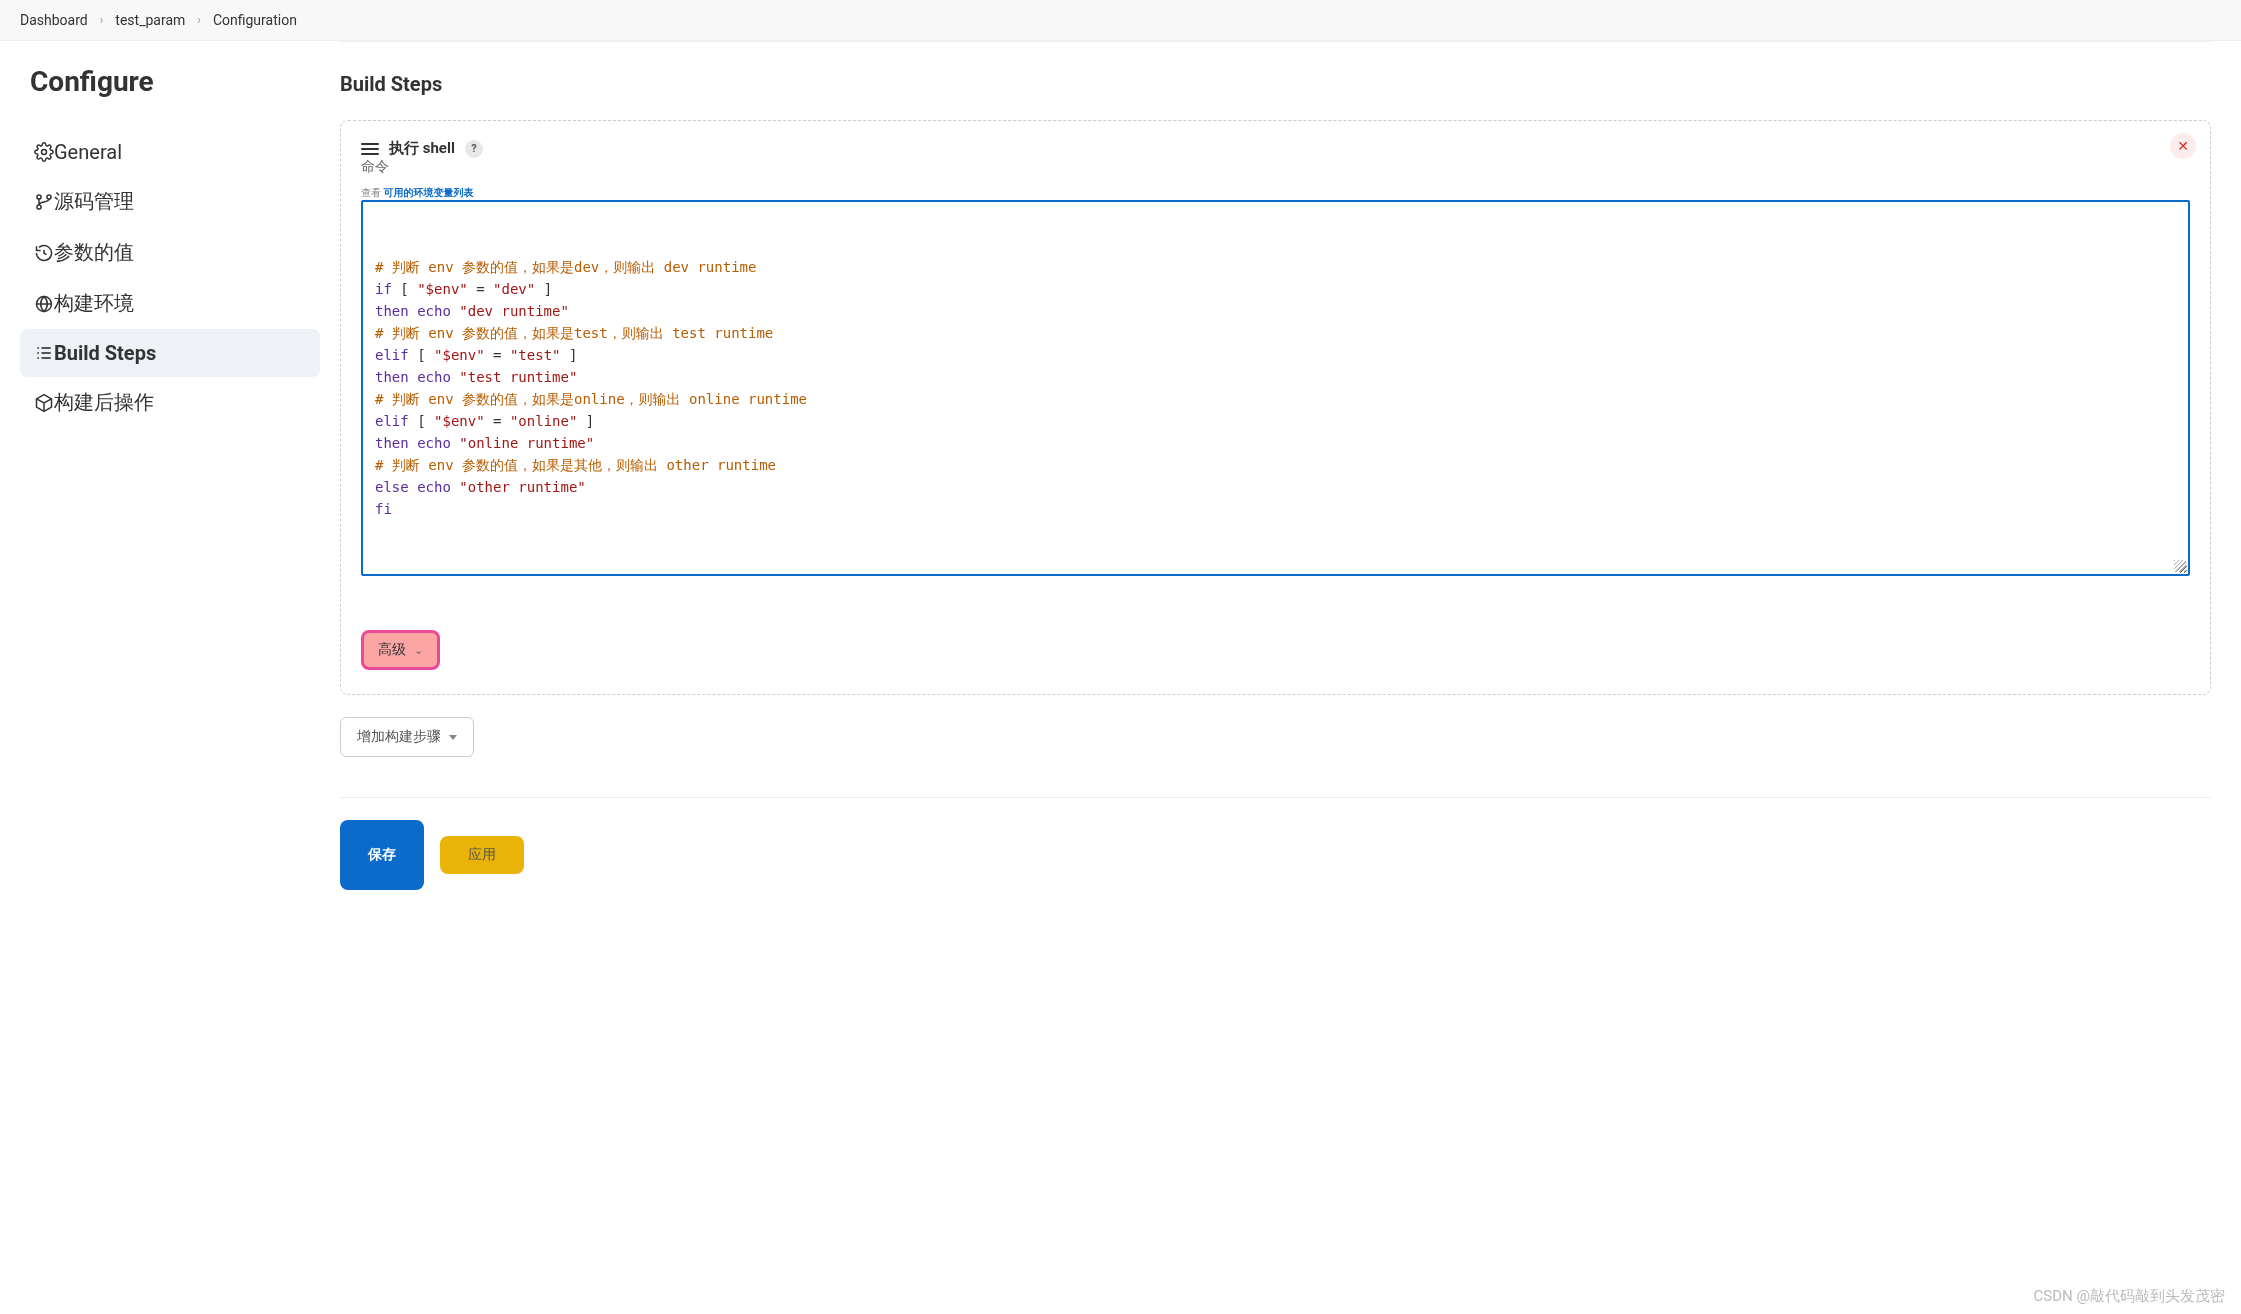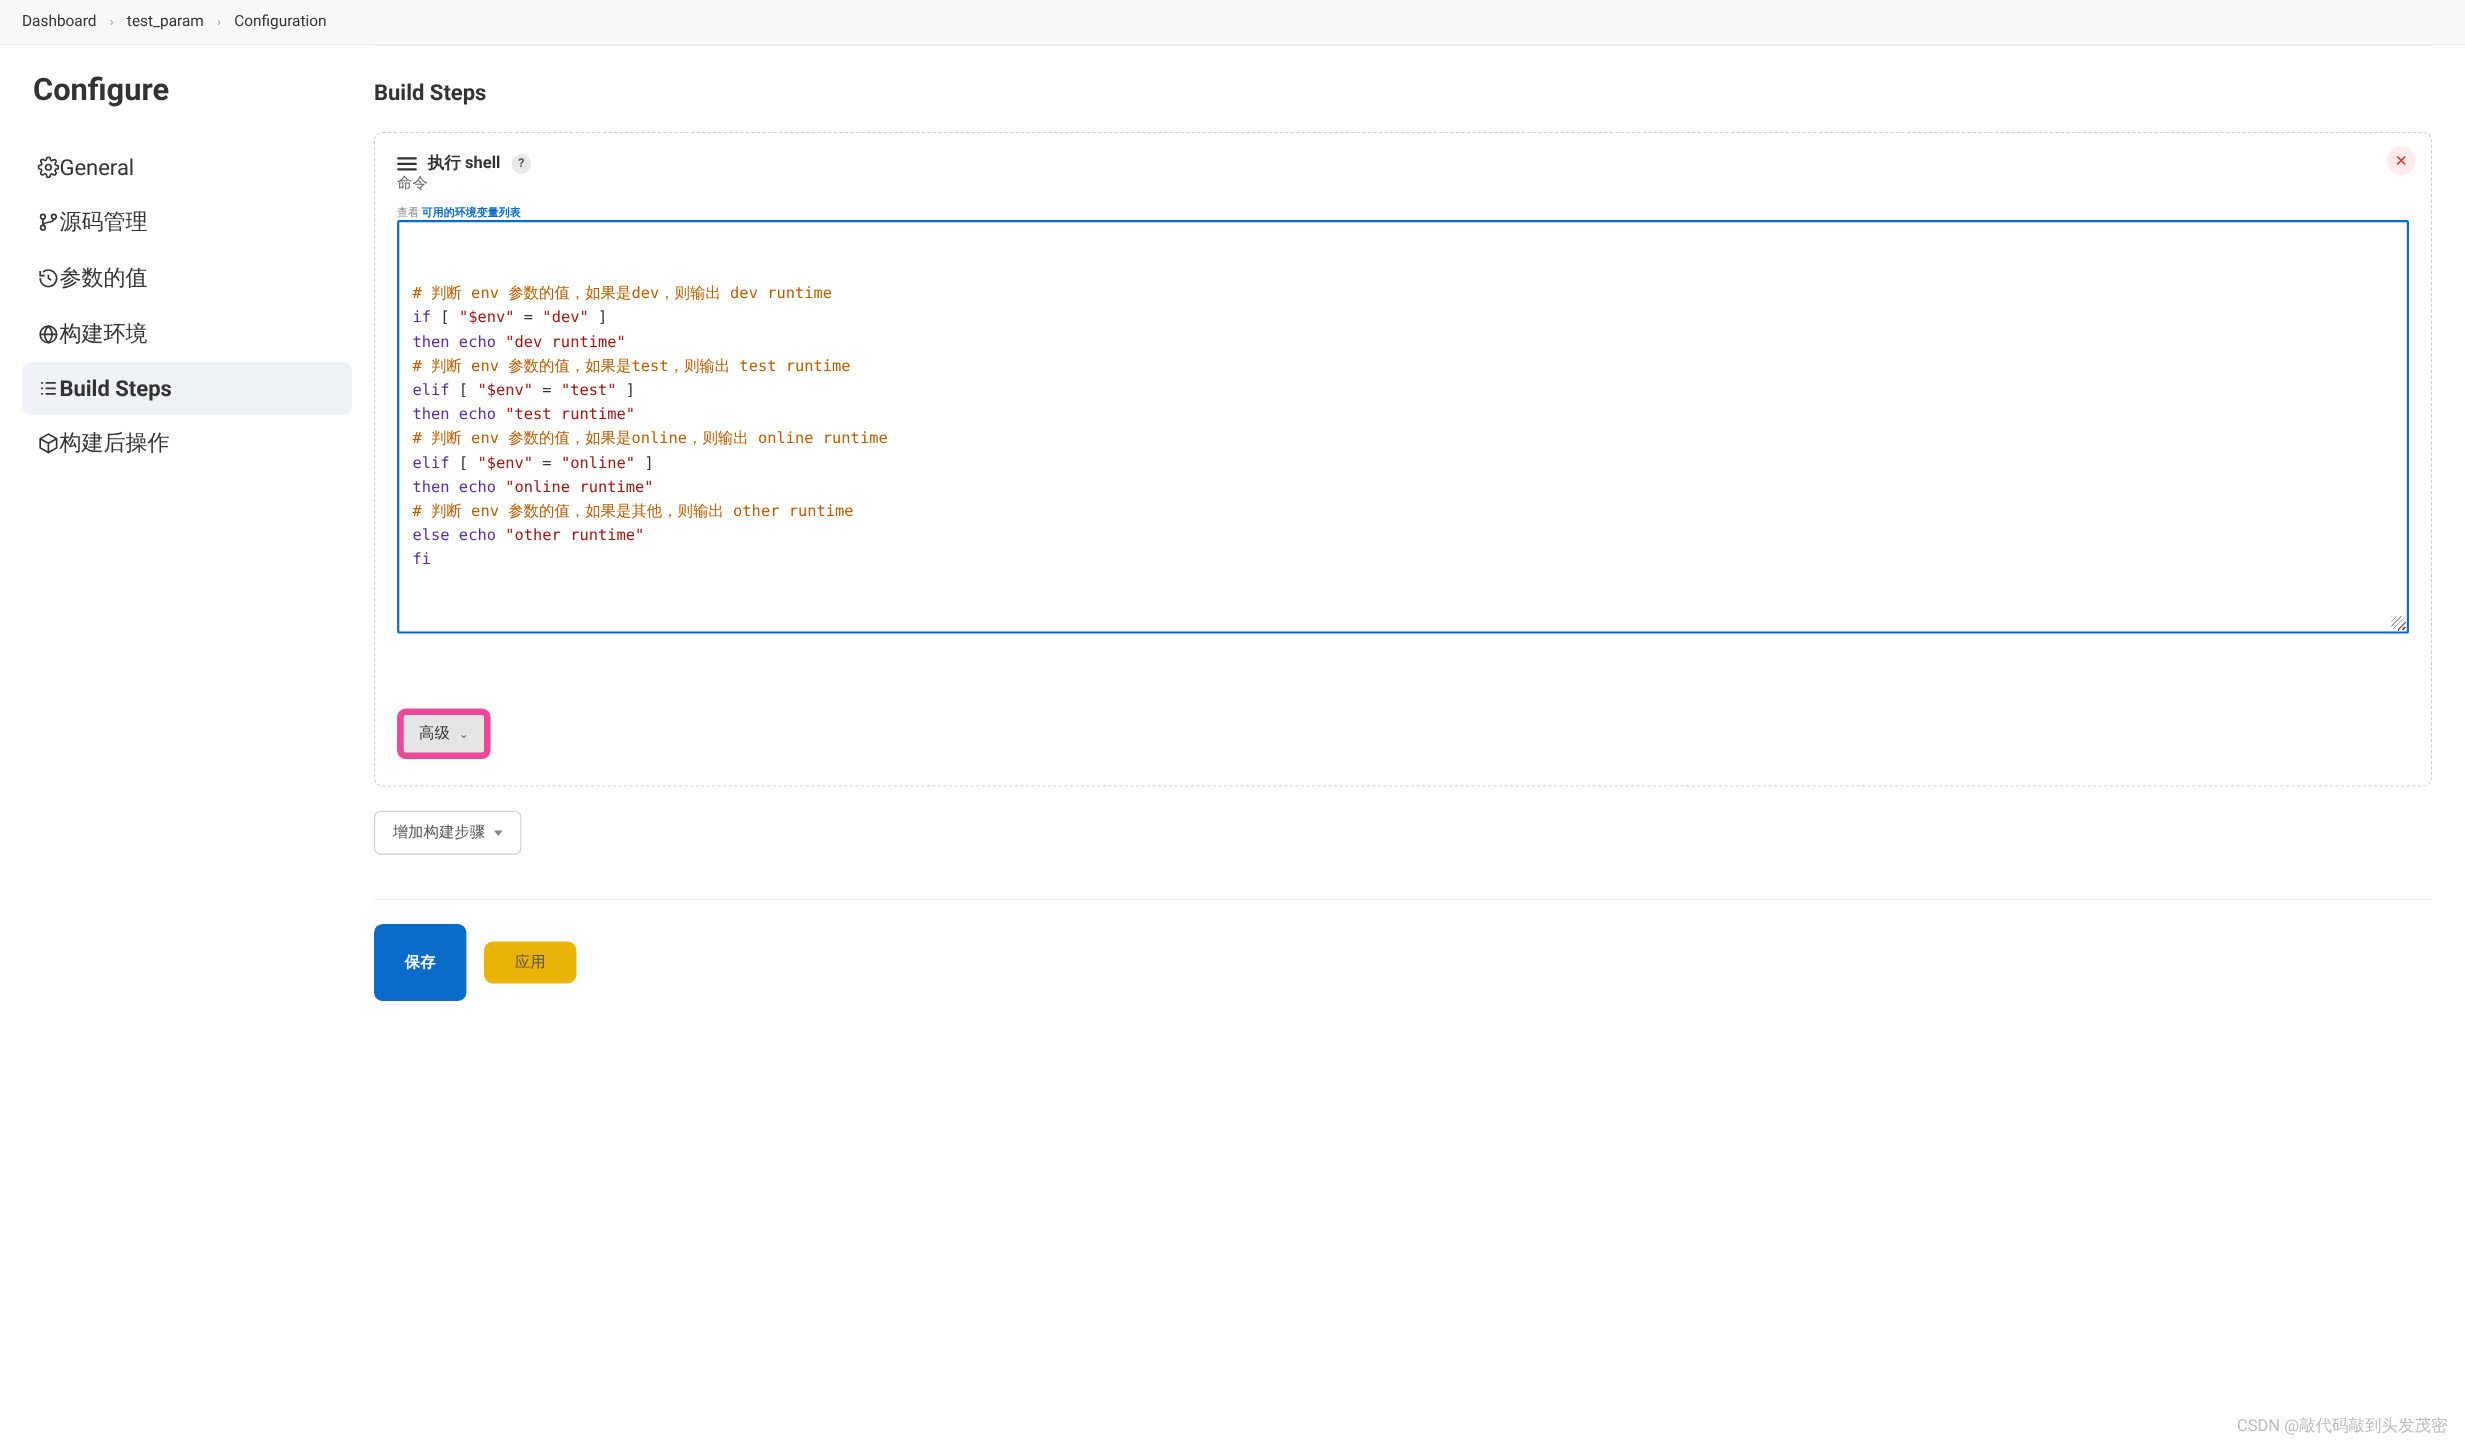--- a/index.html
+++ b/index.html
@@ -33,21 +33,21 @@
     .see-line a { color: #0b6bcb; font-weight: 600; text-decoration: none; }
     
     .code-area { border: 2px solid #0b6bcb; border-radius: 2px; padding: 10px 12px; font-family: Consolas, Monaco, monospace; font-size: 14px; line-height: 22px; min-height: 280px; position: relative; white-space: pre; overflow-x: auto; resize: vertical; }
     .code-area .line { white-space: pre; }
     .c-comment { color: #b85c00; }
     .c-kw { color: #5a2ca0; }
     .c-str { color: #a31515; }
     .c-op { color: #333; }
     .resize-handle { position: absolute; right: 2px; bottom: 2px; width: 12px; height: 12px; cursor: nwse-resize; background: repeating-linear-gradient(135deg,#aaa,#aaa 1px,transparent 1px,transparent 3px); }
     
-    .adv-btn { margin-top: 68px; border: 6px solid #ec4899; background: #e5e5e5; border-radius: 8px; padding: 8px 14px; display: inline-flex; align-items: center; gap: 8px; cursor: pointer; font-size: 14px; color: #333; }
+    .adv-btn { margin-top: 54px; border: 3px solid #ec4899; background: #fca5a5; border-radius: 8px; padding: 8px 14px; display: inline-flex; align-items: center; gap: 8px; cursor: pointer; font-size: 14px; color: #333; }
     .chev { font-size: 11px; color: #666; }
     
     .add-step-btn { margin-top: 22px; border: 1px solid #ccc; background: #fff; border-radius: 6px; padding: 10px 16px; display: inline-flex; align-items: center; gap: 8px; cursor: pointer; font-size: 14px; color: #555; }
     .caret-down { width: 0; height: 0; border-left: 4px solid transparent; border-right: 4px solid transparent; border-top: 5px solid #888; }
     
     .bottom-hr { border: none; border-top: 1px solid #eee; margin-top: 40px; }
     
     .footer-bar { display: flex; gap: 16px; padding: 22px 0 16px 0; align-items: center; }
     .btn-primary { background: #0b6bcb; color: #fff; border: none; border-radius: 8px; padding: 26px 28px; font-size: 14px; font-weight: 600; cursor: pointer; }
     .btn-secondary { background: #eab308; color: #555; border: none; border-radius: 8px; padding: 10px 28px; font-size: 14px; cursor: pointer; }

